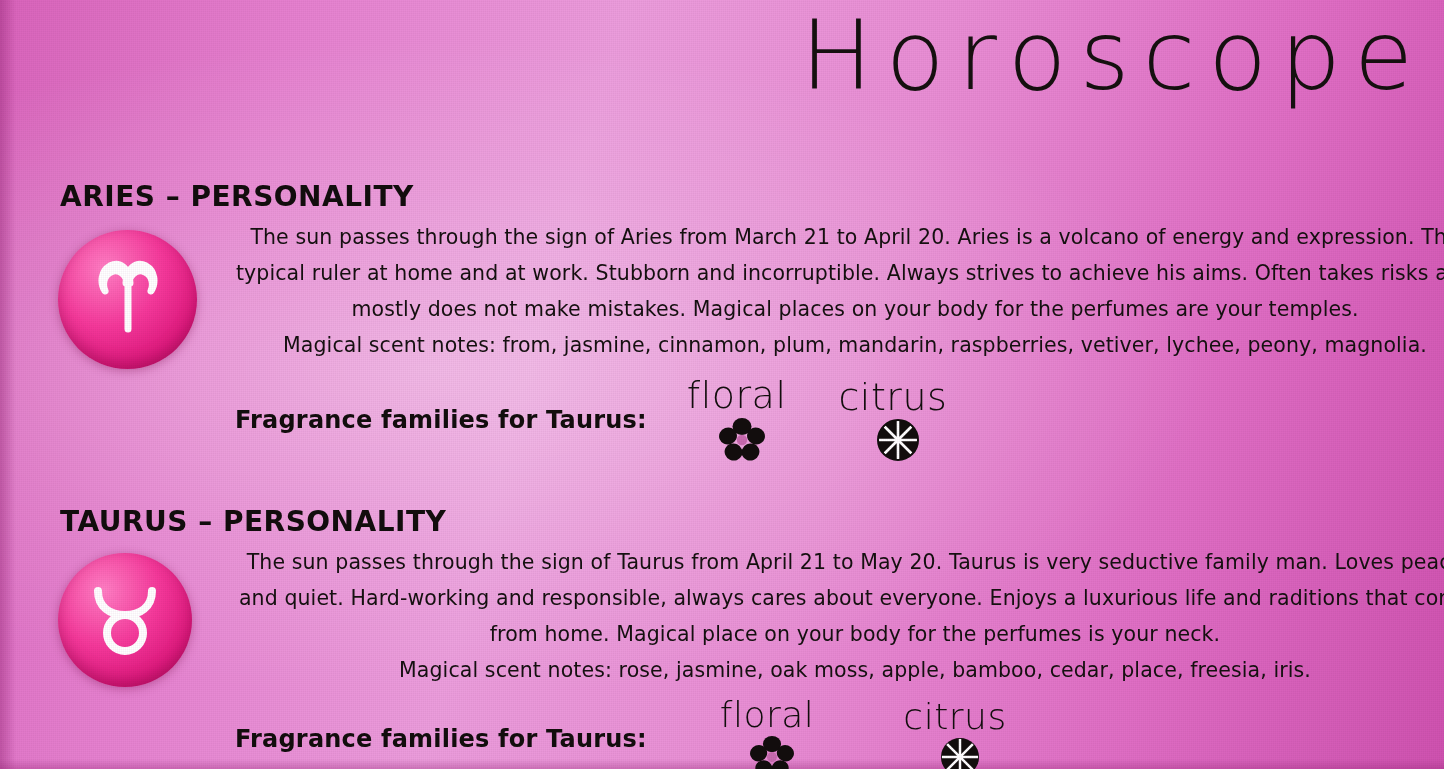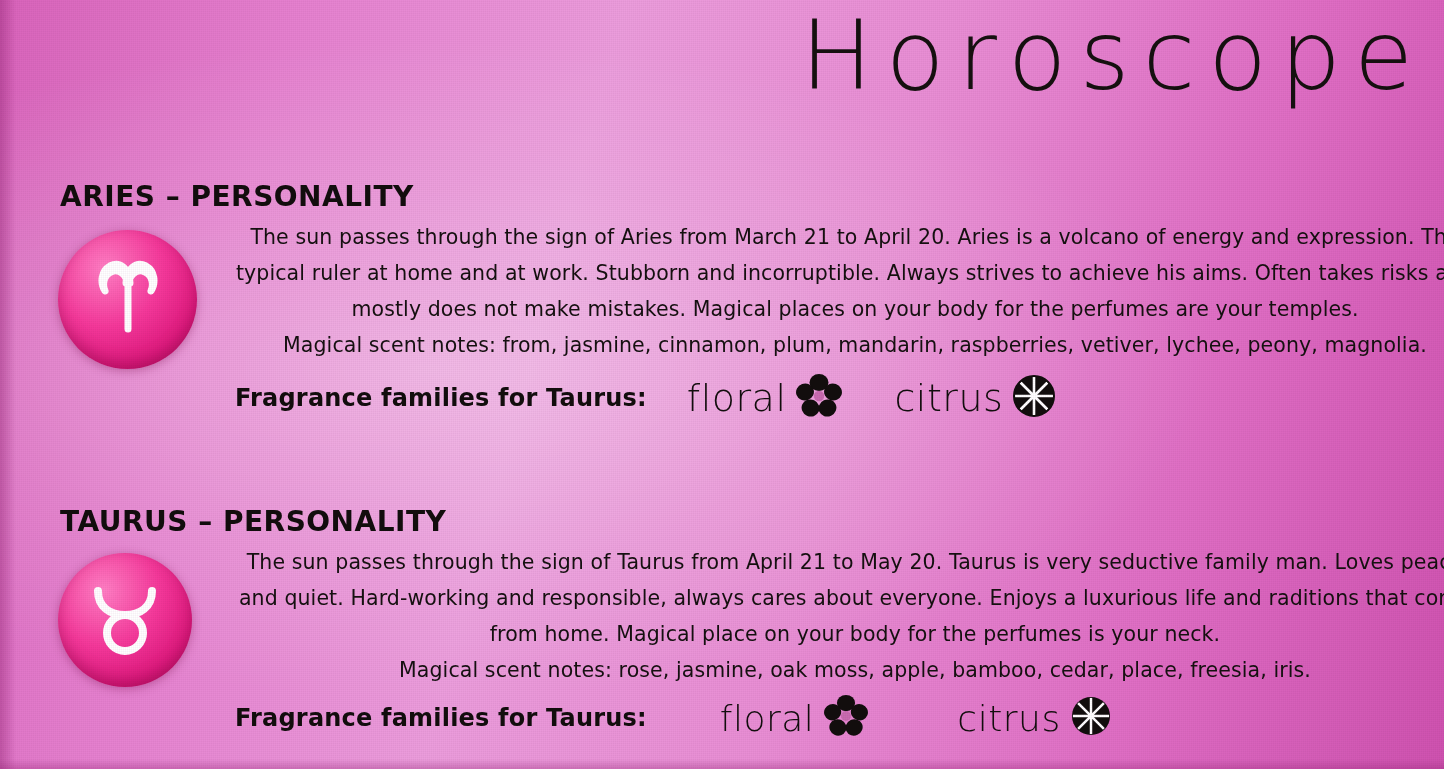--- a/index.html
+++ b/index.html
@@ -108,20 +108,21 @@
   .families-label {
     font-family: "DejaVu Sans", sans-serif;
     font-weight: bold;
     font-size: 24px;
     color: #120d0d;
     letter-spacing: 0.2px;
   }
   .family-item {
     display: flex;
     align-items: center;
+    flex-direction: column;
   }
   .family-name {
     font-family: "DejaVu Sans", sans-serif;
     font-weight: 300;
     font-size: 38px;
     color: #120d0d;
     letter-spacing: 0.5px;
   }
   .family-icon { margin-left: 10px; display: block; }
 

